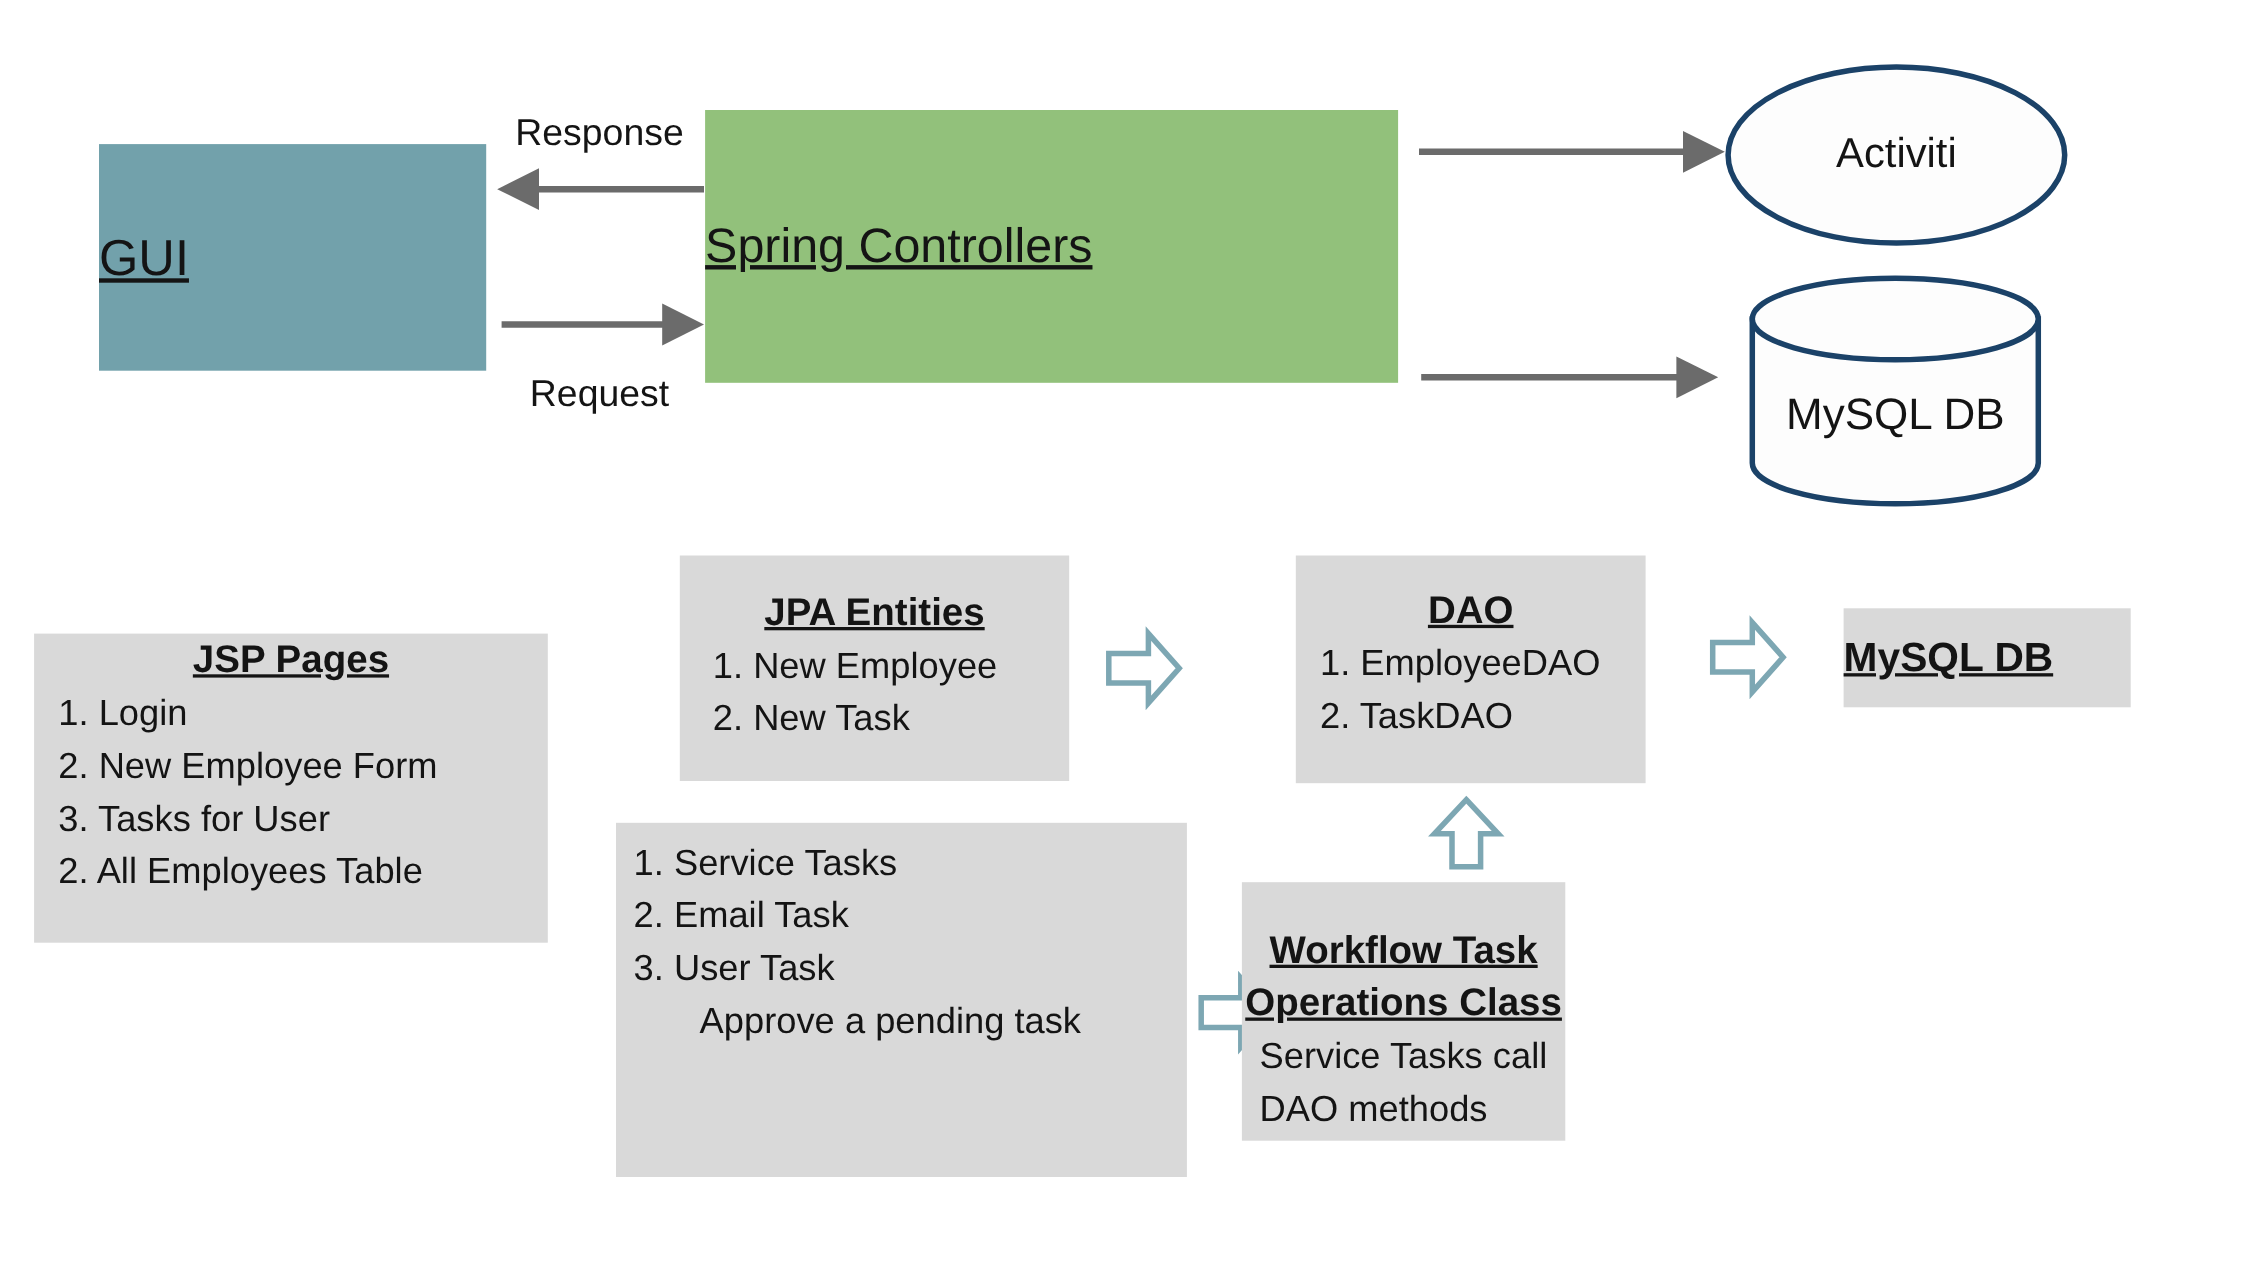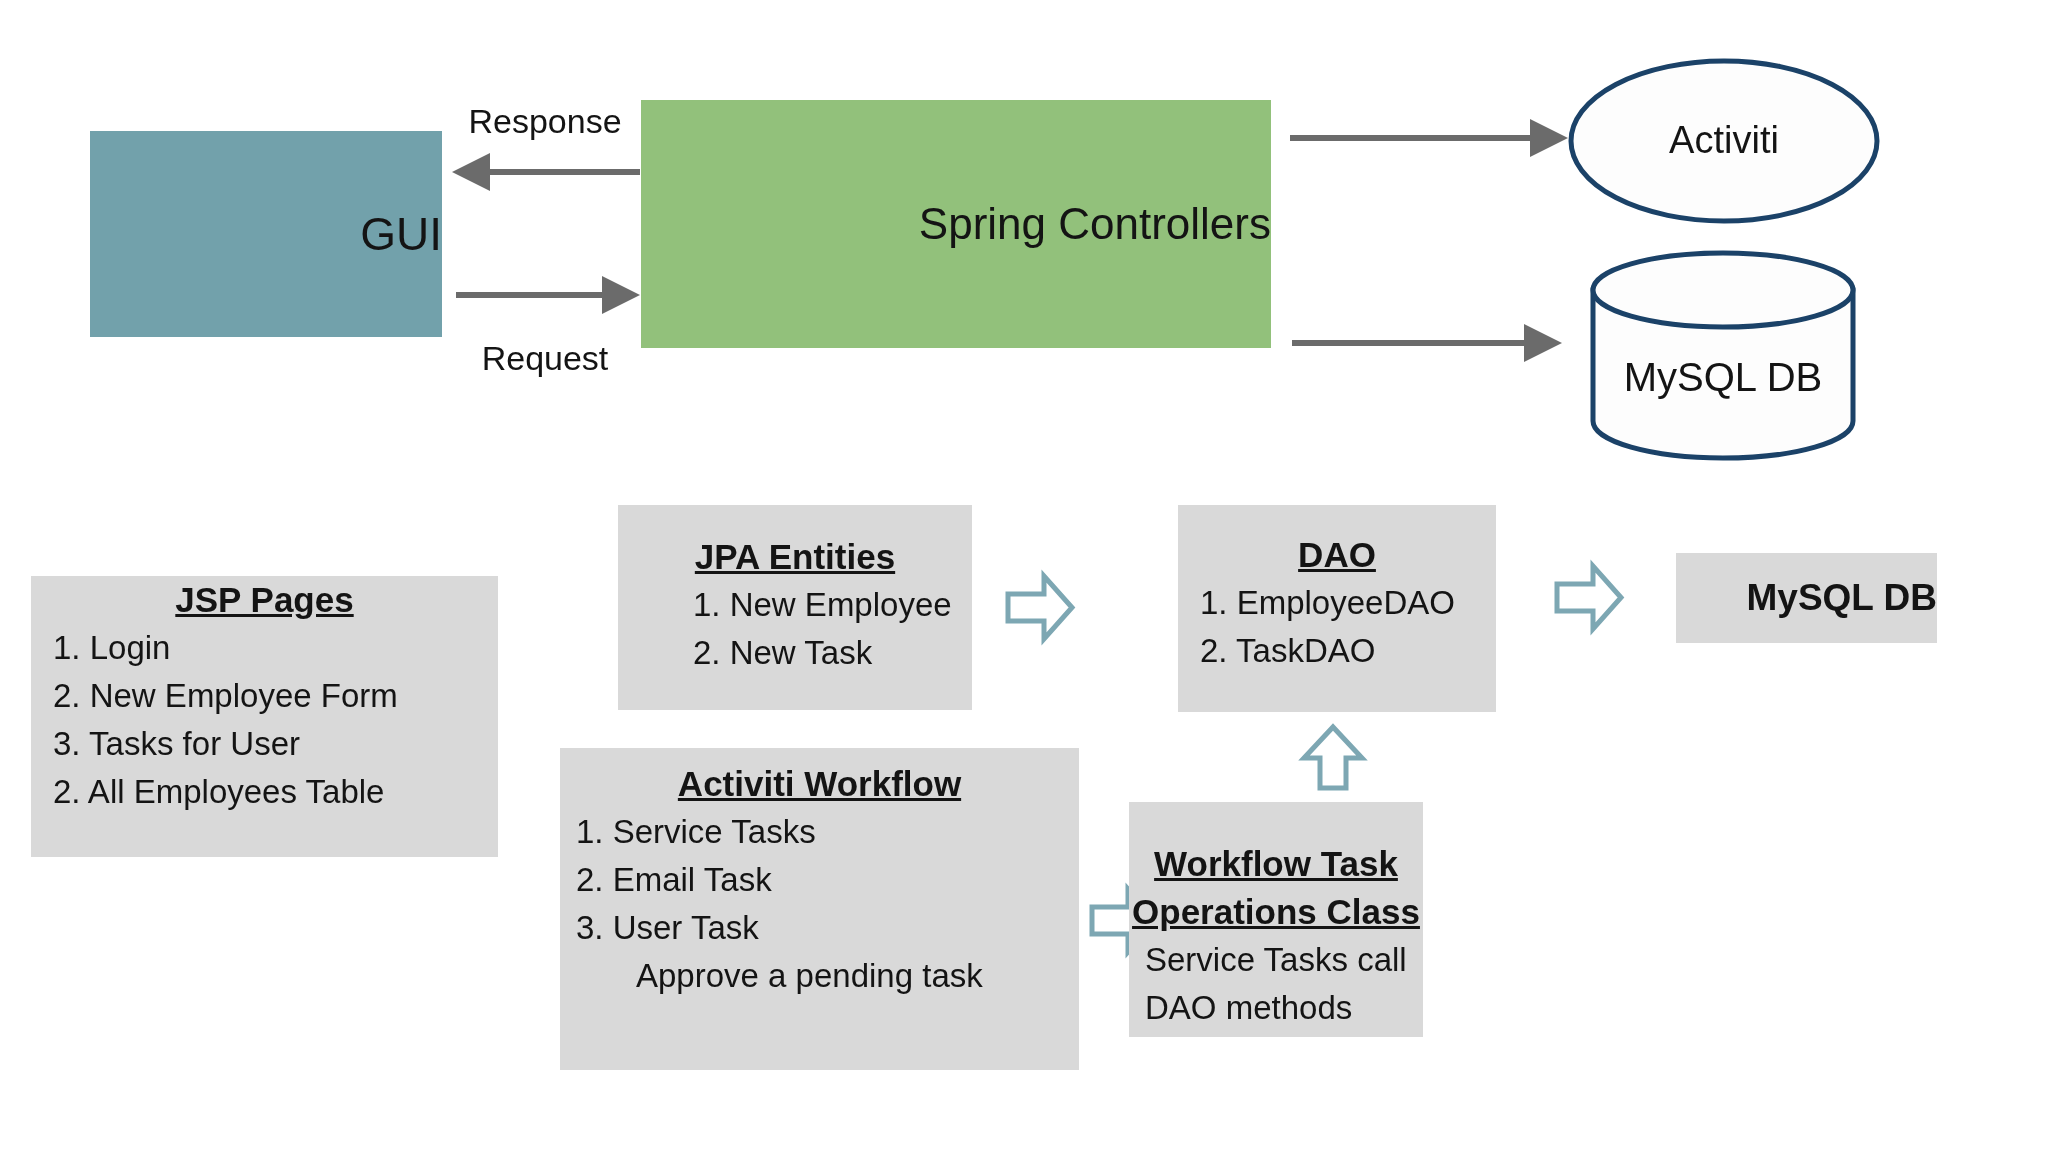--- a/index.html
+++ b/index.html
@@ -18,21 +18,22 @@
   }
   .svg-layer {
     position: absolute;
     left: 0; top: 0;
     width: 2048px; height: 1152px;
   }
   .abs { position: absolute; }
   .center-flex {
     display: flex;
     align-items: center;
-    justify-content: flex-end;
+    justify-content: flex-start;
+    text-decoration: underline;
   }
   .gui-box {
     left: 90px; top: 131px; width: 352px; height: 206px;
     background: #72A1AB;
     font-size: 46px;
   }
   .spring-box {
     left: 641px; top: 100px; width: 630px; height: 248px;
     background: #92C17B;
     font-size: 44px;
@@ -60,21 +61,21 @@
     text-decoration: underline;
   }
   .box-line {
     font-size: 33px;
     line-height: 48px;
     white-space: nowrap;
   }
   .jsp-box      { left: 31px;   top: 576px; width: 467px; height: 281px; box-sizing: content-box; }
   .jsp-box .box-line      { padding-left: 22px; }
   .jpa-box      { left: 618px;  top: 505px; width: 354px; height: 205px; padding-top: 28px; }
-  .jpa-box .box-line      { padding-left: 30px; margin-left: 45px; }
+  .jpa-box .box-line      { padding-left: 30px; }
   .dao-box      { left: 1178px; top: 505px; width: 318px; height: 207px; padding-top: 26px; }
   .dao-box .box-line      { padding-left: 22px; }
   .mysql-box {
     left: 1676px; top: 553px; width: 261px; height: 90px;
     font-weight: bold; font-size: 37px;
   }
   .workflow-box { left: 560px;  top: 748px; width: 519px; height: 322px; padding-top: 12px; }
   .workflow-box .box-line { padding-left: 16px; }
   .workflow-box .note-line { padding-left: 76px; }
   .ops-box      { left: 1129px; top: 802px; width: 294px; height: 235px; padding-top: 38px; }
@@ -157,21 +158,20 @@
     <div class="box-title">DAO</div>
     <div class="box-line">1. EmployeeDAO</div>
     <div class="box-line">2. TaskDAO</div>
   </div>
 
   <div class="abs gray-box mysql-box center-flex">
     <span>MySQL DB</span>
   </div>
 
   <div class="abs gray-box boxpad workflow-box">
-    <div class="box-title">Activiti Workflow</div>
     <div class="box-line">1. Service Tasks</div>
     <div class="box-line">2. Email Task</div>
     <div class="box-line">3. User Task</div>
     <div class="box-line note-line">Approve a pending task</div>
   </div>
 
   <div class="abs gray-box boxpad ops-box">
     <div class="box-title">Workflow Task</div>
     <div class="box-title">Operations Class</div>
     <div class="box-line">Service Tasks call</div>

